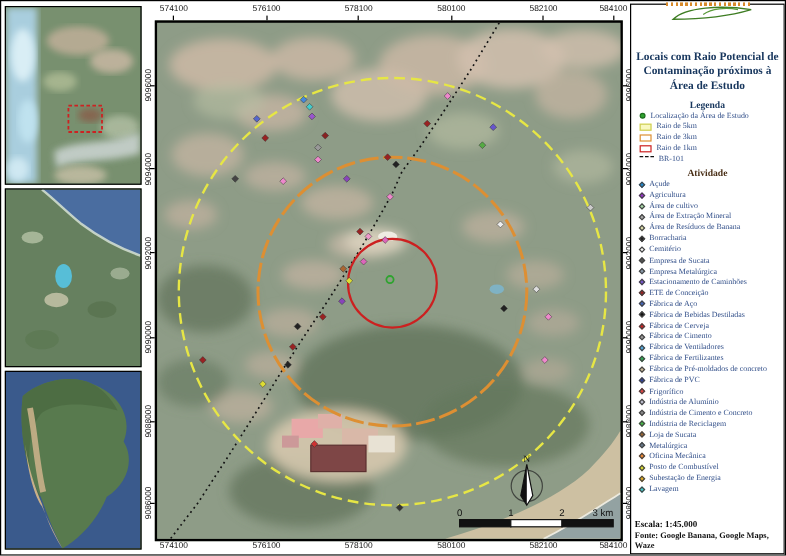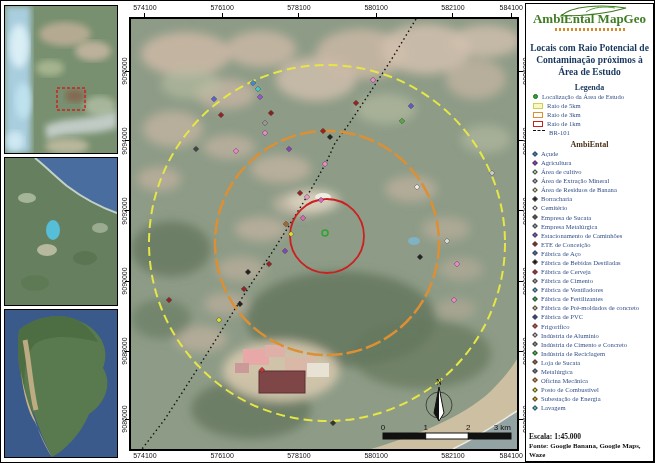--- a/index.html
+++ b/index.html
@@ -268,21 +268,20 @@
       </svg>
     </div>
   </div>
 
   <div class="panel">
     <div class="logo">
       <svg width="120" height="14" viewBox="0 0 120 14" style="position:absolute;left:2px;top:-2px;">
         <path d="M30,12 C40,2 70,0 95,4 C75,10 50,12 30,12 Z" fill="none" stroke="#3e7d23" stroke-width="1.2"></path>
         <path d="M55,8 C62,3 74,2 84,4" stroke="#5a9a3a" stroke-width="1" fill="none"></path>
       </svg>
-      <div class="logo-text">AmbiEntal MapGeo</div>
       <div class="logo-tag"></div>
     </div>
 
     <div class="map-title">Locais com Raio Potencial de Contaminação próximos à Área de Estudo</div>
 
     <div class="sec-head legend">Legenda</div>
     <div id="legendList">
         <div class="leg-item">
           <span class="sym sym-dot" style="background: rgb(47, 163, 47); border: 1px solid rgb(29, 110, 29);"></span>
           <span>Localização da Área de Estudo</span>
@@ -298,21 +297,21 @@
         <div class="leg-item">
           <span class="sym sym-rect" style="background: rgb(255, 255, 255); border-color: rgb(204, 32, 32);"></span>
           <span>Raio de 1km</span>
         </div>
         <div class="leg-item">
           <span class="sym sym-dash"></span>
           <span>BR-101</span>
         </div>
       </div>
 
-    <div class="sec-head activity">AmbiEntal</div>
+    <div class="sec-head activity">Atividade</div>
     <div id="activityList">
         <div class="act-item">
           <span class="diamond" style="background: rgb(34, 136, 204);"></span>
           <span>Açude</span>
         </div>
         <div class="act-item">
           <span class="diamond" style="background: rgb(153, 51, 204);"></span>
           <span>Agricultura</span>
         </div>
         <div class="act-item">

